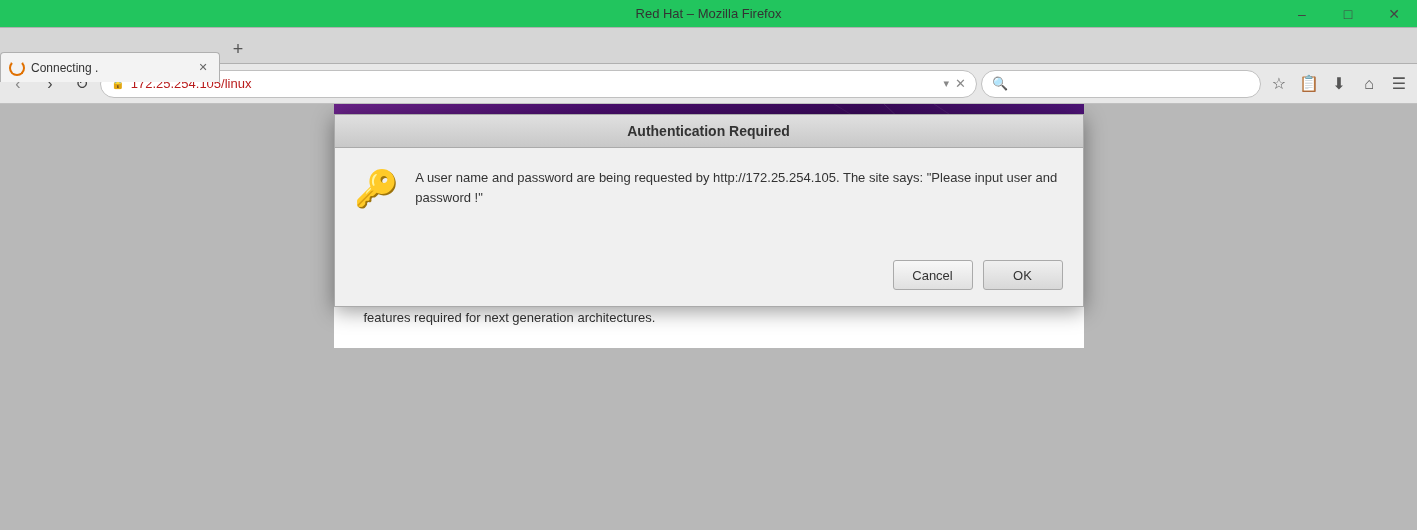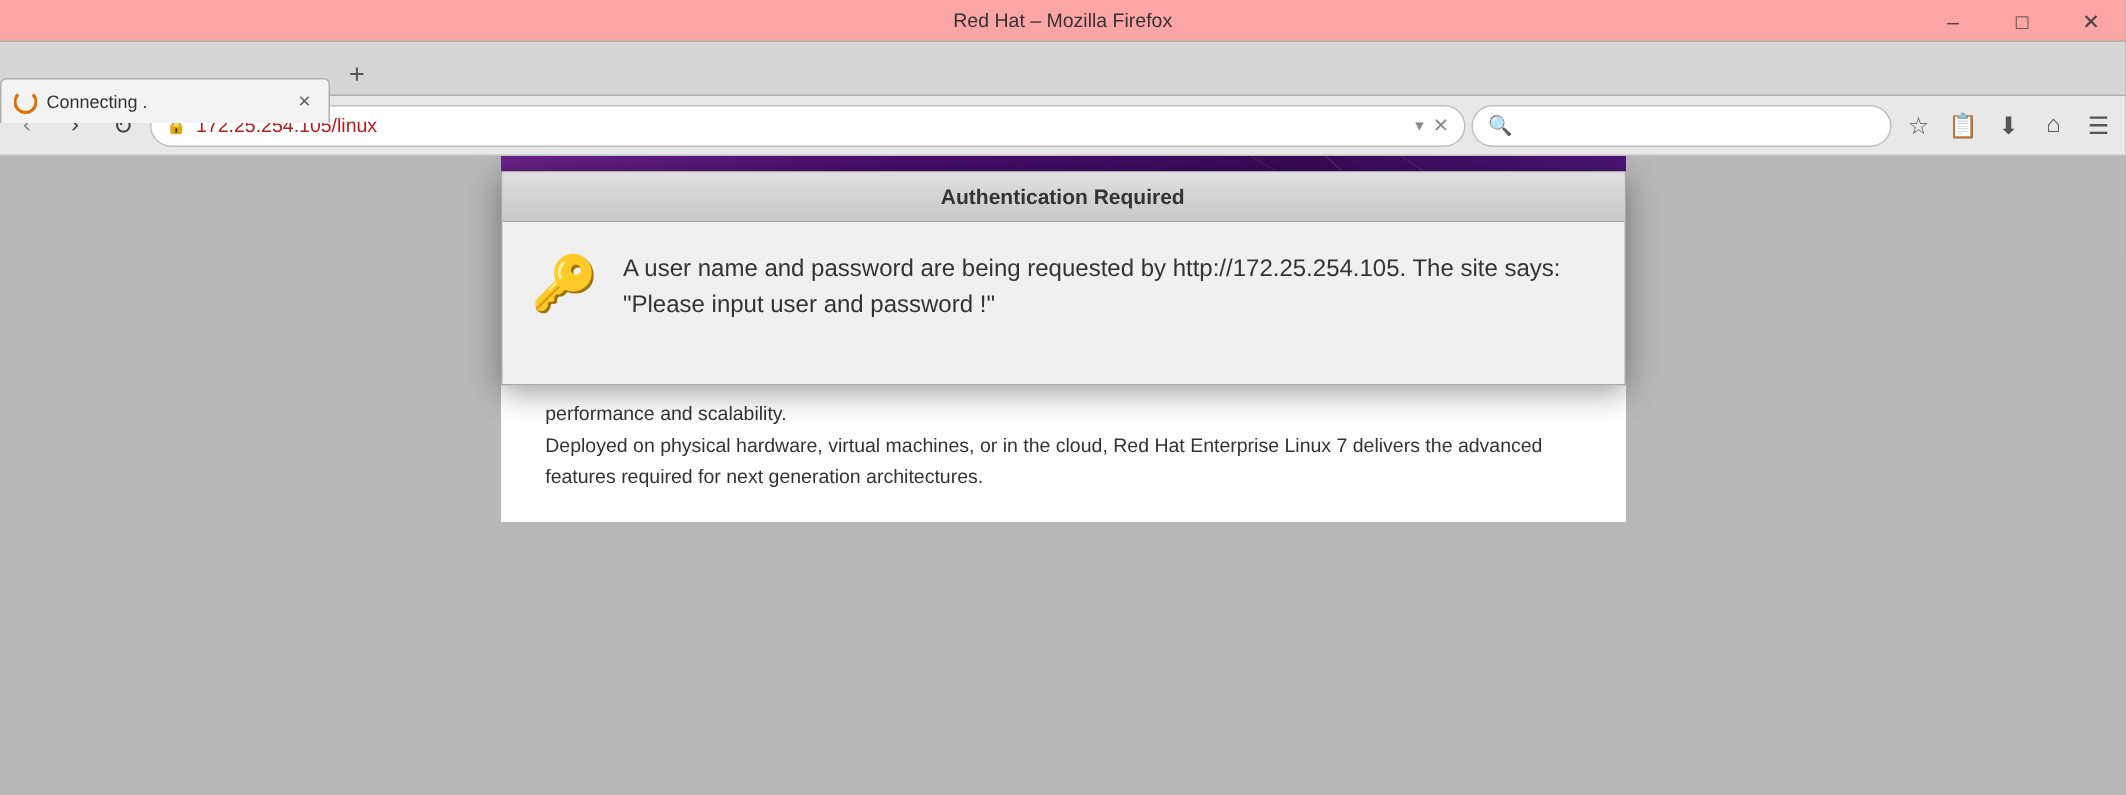--- a/index.html
+++ b/index.html
@@ -8,21 +8,21 @@
       height: 530px;
       overflow: hidden;
       font-family: Arial, sans-serif;
       background: #b0b0b0;
     }
 
     
     .title-bar {
       width: 100%;
       height: 28px;
-      background: #fca5a5;
+      background: #22c55e;
       display: flex;
       align-items: center;
       justify-content: center;
       position: relative;
       border-bottom: 1px solid #b0b0b0;
     }
     .title-bar-text {
       font-size: 13px;
       color: #333;
     }
@@ -283,21 +283,21 @@
       gap: 16px;
       margin-bottom: 20px;
       align-items: flex-start;
     }
     .key-icon {
       font-size: 36px;
       color: #888;
       flex-shrink: 0;
     }
     .auth-message-text {
-      font-size: 16px;
+      font-size: 13px;
       color: #333;
       line-height: 1.5;
     }
     .auth-field-row {
       display: flex;
       align-items: center;
       margin-bottom: 12px;
       gap: 10px;
     }
     .auth-field-label {
@@ -418,15 +418,19 @@
   <div class="auth-dialog">
     <div class="auth-dialog-header">
       <span>Authentication Required</span>
     </div>
     <div class="auth-dialog-body">
       <div class="auth-message-row">
         <div class="key-icon">🔑</div>
         <div class="auth-message-text">A user name and password are being requested by http://172.25.254.105. The site says: "Please input user and password !"</div>
       </div>
     </div>
+    <div class="auth-dialog-footer">
+      <button class="dialog-btn">Cancel</button>
+      <button class="dialog-btn ok">OK</button>
+    </div>
   </div>
 
 </div>
 
 </body></html>

